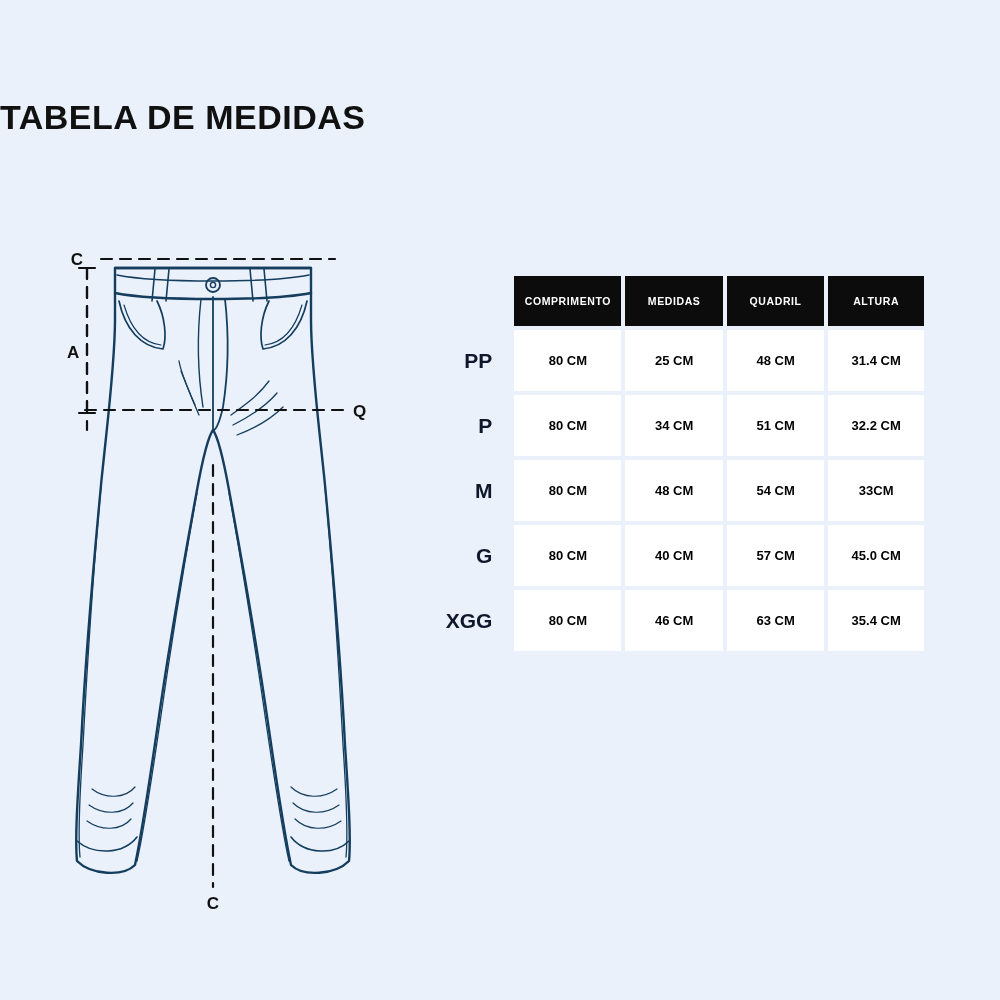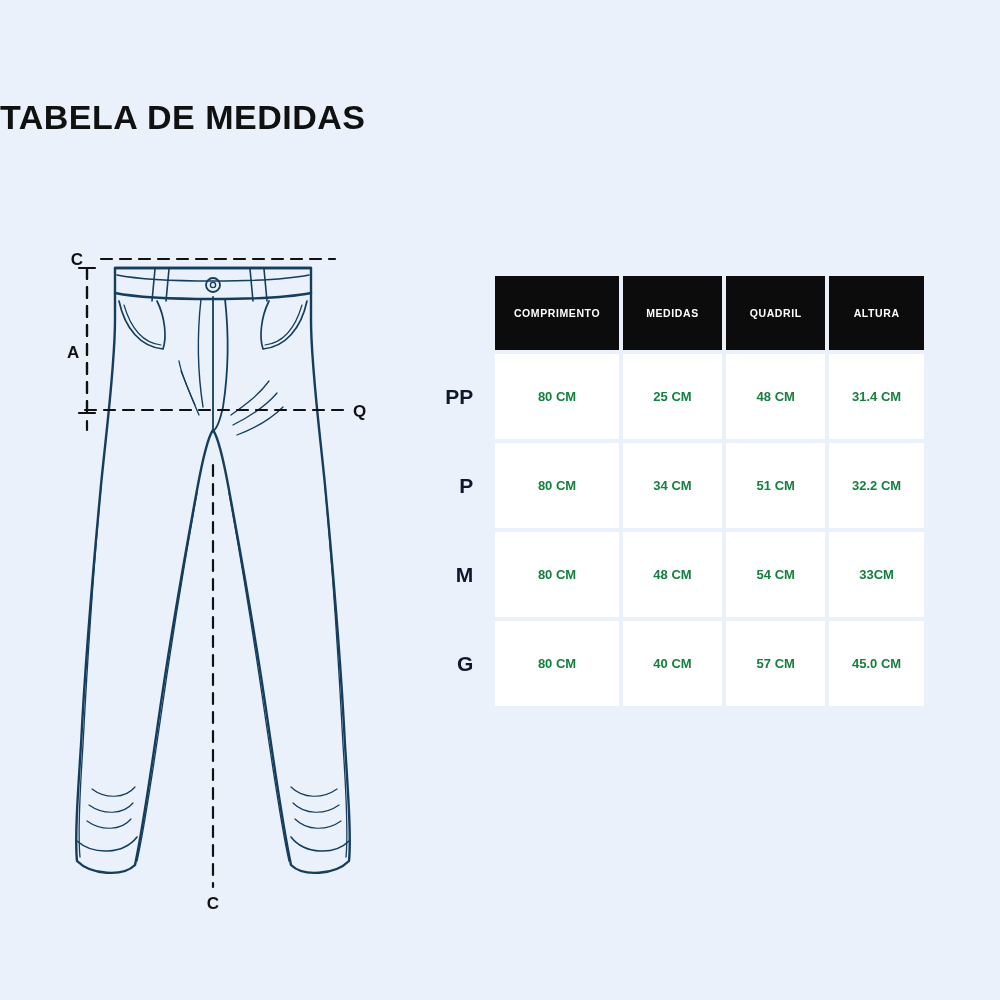--- a/index.html
+++ b/index.html
@@ -49,21 +49,21 @@
     left: 408px;
     top: 272px;
     width: 520px;
   }
   .tbl {
     border-collapse: separate;
     border-spacing: 4px 4px;
     width: 520px;
   }
   .tbl th, .tbl td {
-    padding: 16px;
+    padding: 4px;
   }
   .rowlabel {
     width: 88px;
     text-align: right;
     padding-right: 18px !important;
     font-size: 21px;
     font-weight: bold;
     color: #0f172a;
     background: transparent;
     vertical-align: middle;
@@ -81,21 +81,21 @@
     text-align: center;
     vertical-align: middle;
   }
   .cell {
     background: #ffffff;
     height: 53px;
     text-align: center;
     vertical-align: middle;
     font-size: 13px;
     font-weight: bold;
-    color: #15803d;
+    color: #000000;
     width: 104px;
   }
 </style>
 </head>
 <body>
 
 <div class="page">
 
   <div class="title">TABELA DE MEDIDAS</div>
 
@@ -204,17 +204,24 @@
           <td class="cell">54 CM</td>
           <td class="cell">33CM</td>
         </tr>
         <tr>
           <td class="rowlabel">G</td>
           <td class="cell">80 CM</td>
           <td class="cell">40 CM</td>
           <td class="cell">57 CM</td>
           <td class="cell">45.0 CM</td>
         </tr>
+        <tr>
+          <td class="rowlabel">XGG</td>
+          <td class="cell">80 CM</td>
+          <td class="cell">46 CM</td>
+          <td class="cell">63 CM</td>
+          <td class="cell">35.4 CM</td>
+        </tr>
       </tbody>
     </table>
   </div>
 
 </div>
 
 </body></html>

